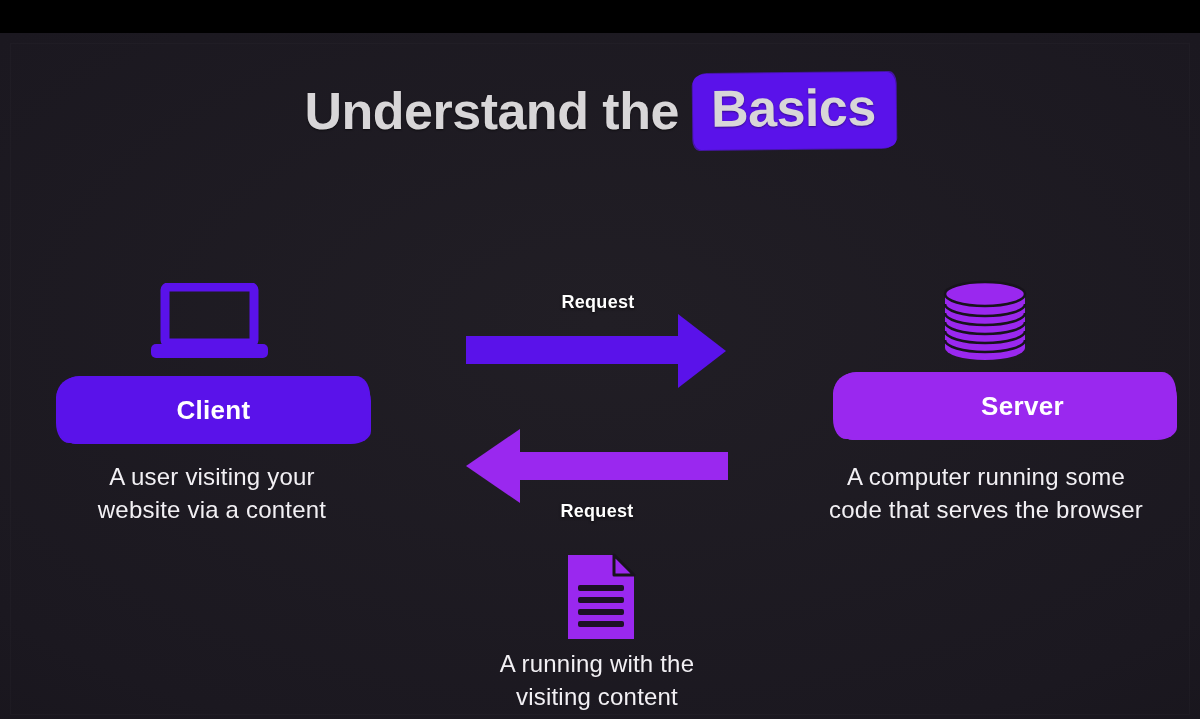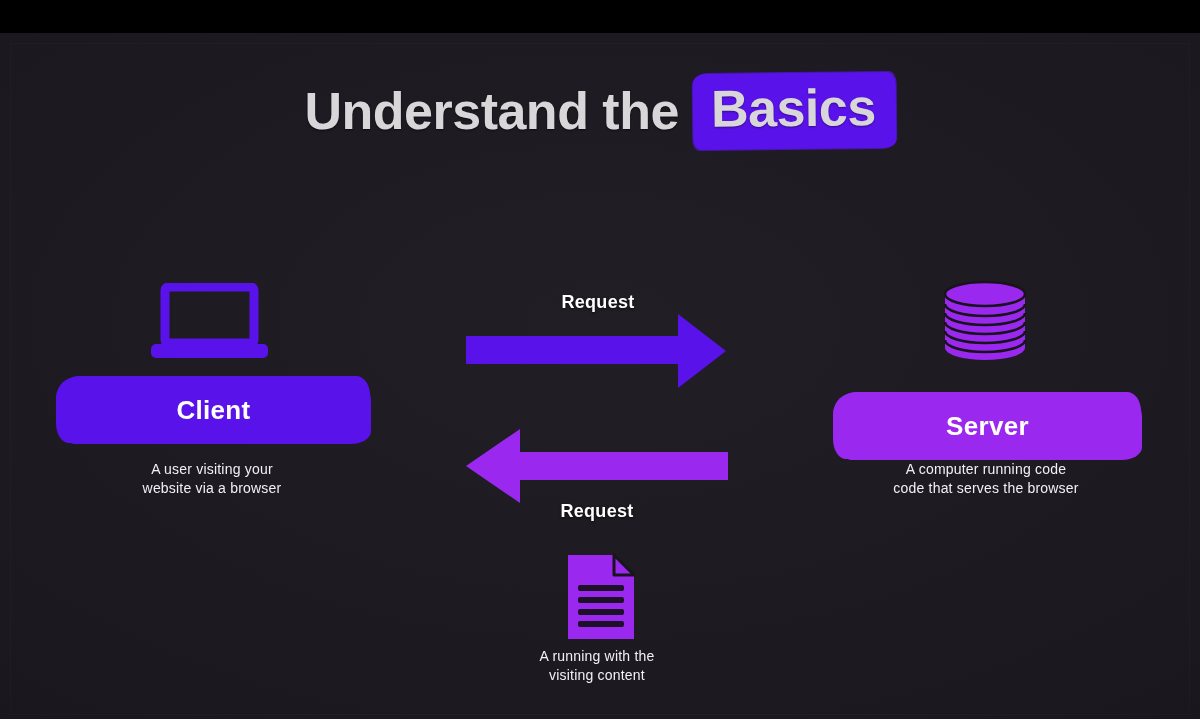--- a/index.html
+++ b/index.html
@@ -78,28 +78,28 @@
     box-shadow: 2px -3px 0 -2px currentColor, -3px 2px 0 -2px currentColor, 3px 3px 0 -2px currentColor;
   }
   .pill-label {
     position: relative;
     font-size: 26px;
     font-weight: 700;
     color: #ffffff;
     letter-spacing: 0.3px;
   }
   .pill-client { left: 57px;  top: 344px; width: 313px; }
-  .pill-server { left: 834px; top: 360px; width: 307px; }
+  .pill-server { left: 834px; top: 340px; width: 307px; padding-left: 35px; }
 
   
   .caption {
     position: absolute;
     margin: 0;
     text-align: center;
-    font-size: 14px;
+    font-size: 24px;
     line-height: 1.38;
     font-weight: 400;
     color: #f2f0f4;
     letter-spacing: 0.2px;
   }
   .caption-client   { left: 52px;  top: 427px; width: 320px; }
   .caption-server   { left: 826px; top: 427px; width: 320px; }
   .caption-document { left: 447px; top: 614px; width: 300px; }
 
   
@@ -138,21 +138,21 @@
     <rect x="0" y="61" width="117" height="14" rx="5" fill="#5a12ea"></rect>
   </svg>
 
   <div class="pill pill-client">
     <span class="pill-shape" style="background: rgb(90, 18, 234); color: rgb(90, 18, 234);"></span>
     <span class="pill-label">Client</span>
   </div>
 
   <p class="caption caption-client">
     <span>A user visiting your</span><br>
-    <span>website via a browser</span>
+    <span>website via a content</span>
   </p>
 
   <div class="arrow-label label-request">Request</div>
 
   <svg class="arrow-request" width="262" height="78" viewBox="0 0 262 78">
     <rect x="0" y="24" width="214" height="28" fill="#5a12ea"></rect>
     <polygon points="212,2 260,39 212,76" fill="#5a12ea"></polygon>
   </svg>
 
   <svg class="arrow-response" width="264" height="78" viewBox="0 0 264 78">
@@ -171,21 +171,21 @@
     <path d="M2,60 a40,12 0 0 0 80,0" fill="none" stroke="#17141b" stroke-width="2.5"></path>
     <ellipse cx="42" cy="14" rx="40" ry="12" stroke="#17141b" stroke-width="2.5" fill="#9a28ef"></ellipse>
   </svg>
 
   <div class="pill pill-server">
     <span class="pill-shape" style="background: rgb(154, 40, 239); color: rgb(154, 40, 239);"></span>
     <span class="pill-label">Server</span>
   </div>
 
   <p class="caption caption-server">
-    <span>A computer running code</span><br>
+    <span>A computer running some</span><br>
     <span>code that serves the browser</span>
   </p>
 
   <svg class="icon-document" width="72" height="90" viewBox="0 0 72 90">
     <path d="M3,3 H49 L69,23 V87 H3 Z" fill="#9a28ef"></path>
     <path d="M49,3 L69,23 L49,23 Z" stroke="#17141b" stroke-width="3" stroke-linejoin="round" fill="#9a28ef"></path>
     <rect x="13" y="33" width="46" height="6" rx="2" fill="#1c1126"></rect>
     <rect x="13" y="45" width="46" height="6" rx="2" fill="#1c1126"></rect>
     <rect x="13" y="57" width="46" height="6" rx="2" fill="#1c1126"></rect>
     <rect x="13" y="69" width="46" height="6" rx="2" fill="#1c1126"></rect>

